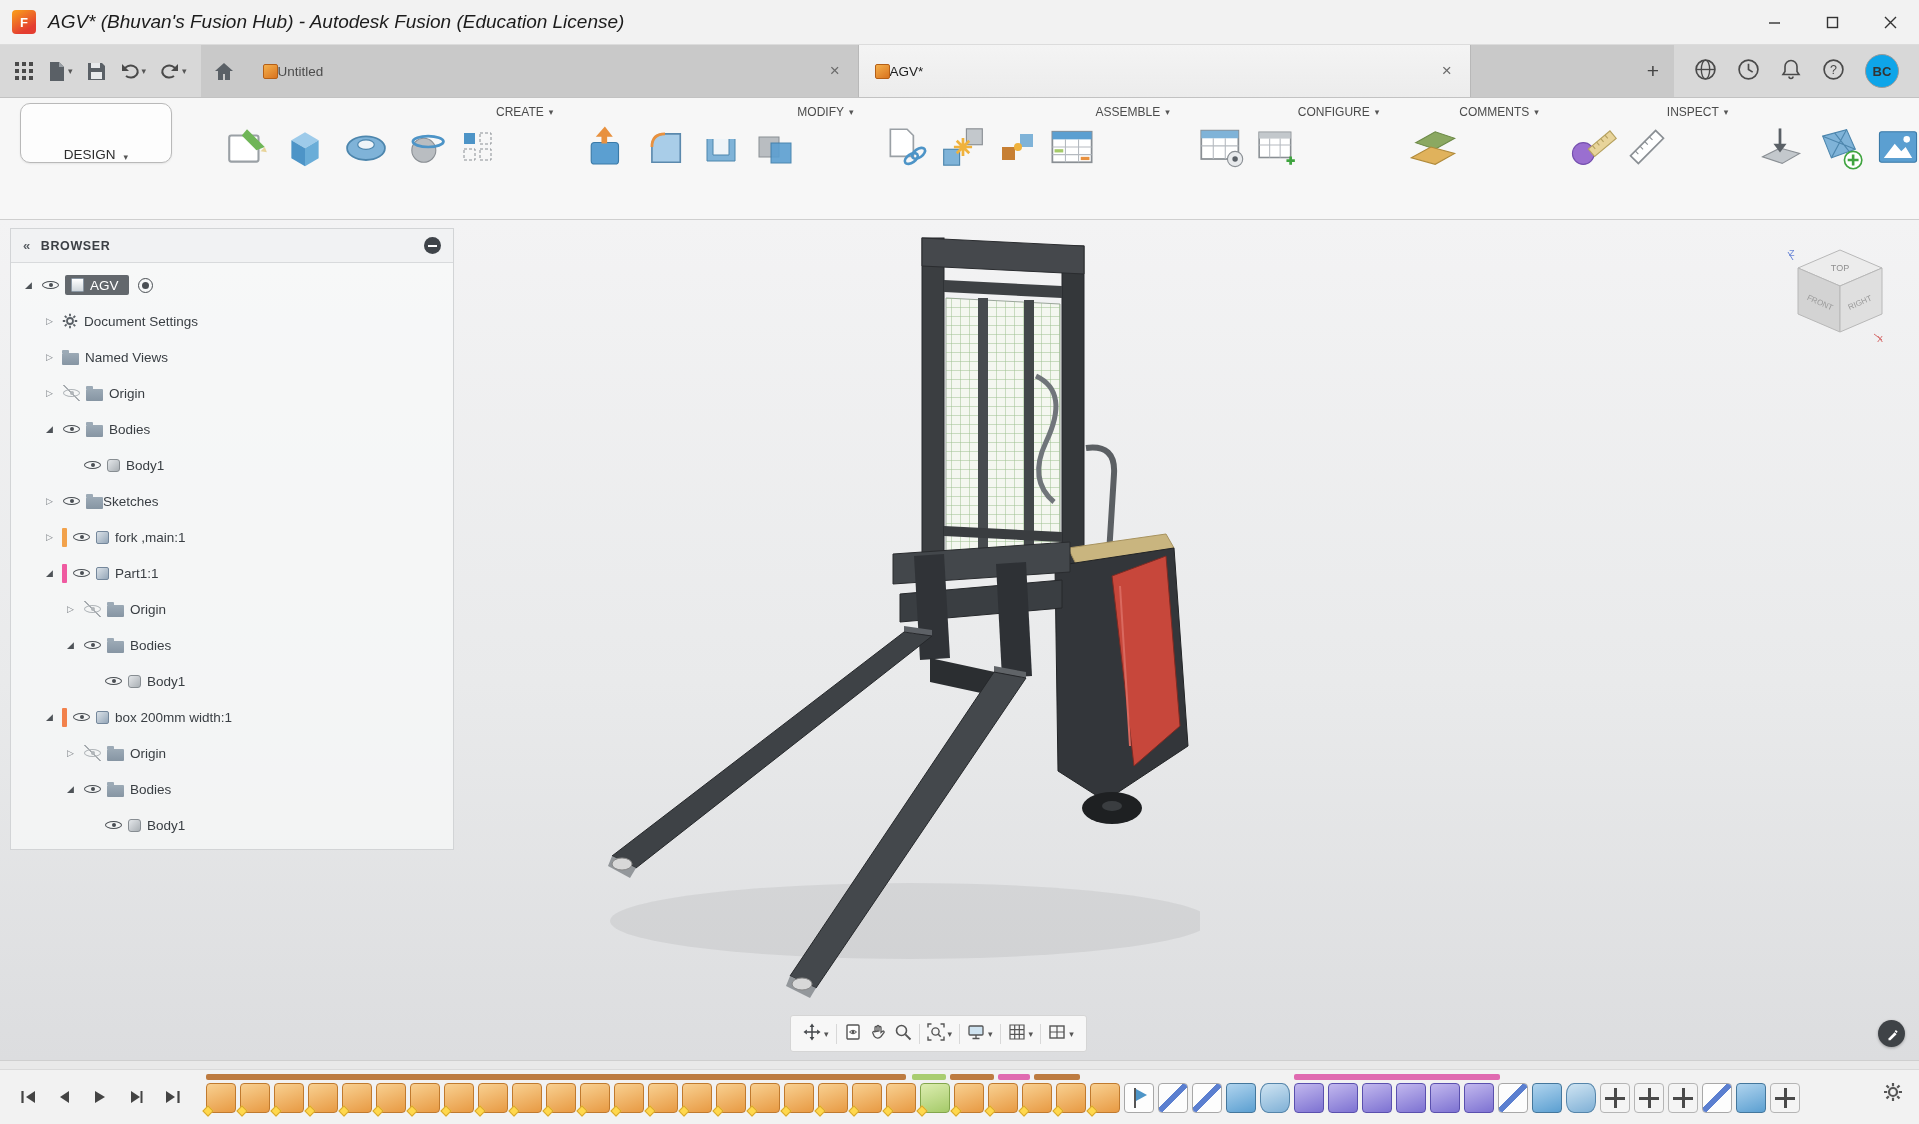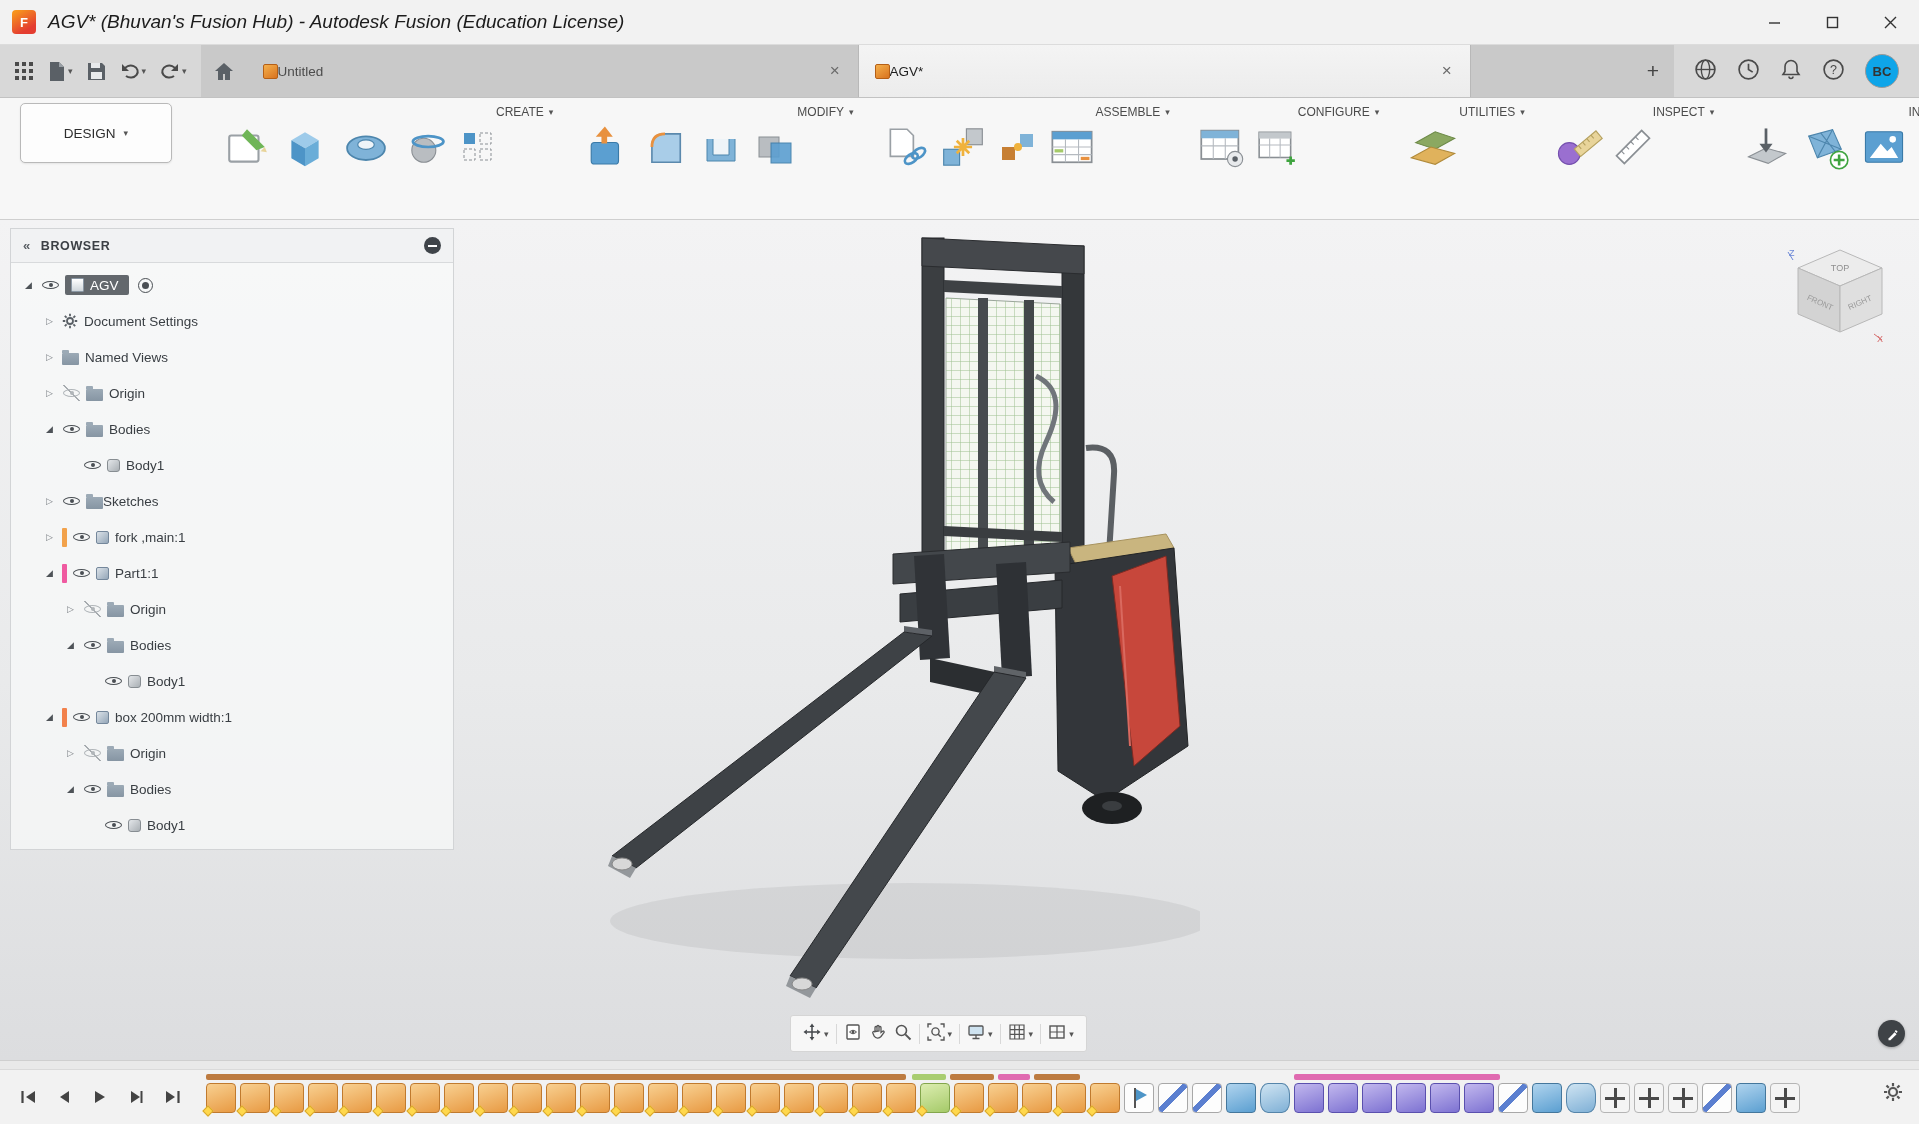--- a/index.html
+++ b/index.html
@@ -28,21 +28,21 @@
   .new-tab-btn { width:42px; display:flex; align-items:center; justify-content:center; font-size:21px; color:#444; }
   .ab-right { display:flex; align-items:center; gap:20px; padding:0 20px; }
   .avatar { width:34px; height:34px; border-radius:50%; background:#0ea5e9; border:1.5px solid #9a9a9a; display:flex; align-items:center; justify-content:center; font-size:13px; font-weight:bold; color:#333; }
 
   
   .ribbon { position:absolute; top:98px; left:0; right:0; height:122px; background:#f7f7f7; border-bottom:1px solid #cfcfcf; }
   .ribbon-tabs { height:25px; display:flex; align-items:flex-end; gap:4px; padding-left:228px; }
   .ribbon-tab { padding:2px 26px 4px; font-size:12.5px; font-weight:bold; letter-spacing:.4px; color:#3c3c3c; border-bottom:3px solid transparent; }
   .ribbon-tab.active { color:#0696d7; border-bottom-color:#0696d7; }
   .ribbon-tools { position:relative; height:96px; display:flex; align-items:stretch; padding-left:210px; }
-  .design-btn { position:absolute; left:20px; top:5px; width:152px; height:60px; background:#fdfdfd; border:1px solid #b9b9b9; border-radius:5px; display:flex; align-items:center; justify-content:center; gap:8px; font-size:13.5px; color:#2e2e2e; box-shadow:0 1px 2px rgba(0,0,0,.08); }
+  .design-btn { position:absolute; left:20px; top:5px; width:152px; height:60px; background:#fdfdfd; border:1px solid #b9b9b9; border-radius:10px; display:flex; align-items:flex-end; justify-content:center; gap:8px; font-size:13.5px; color:#2e2e2e; box-shadow:0 1px 2px rgba(0,0,0,.08); }
   .rgroup { display:flex; flex-direction:row; padding:4px 14px 2px; }
   .gicons { flex:1; display:flex; align-items:center; gap:10px; }
   .glabel { height:20px; display:flex; align-items:center; justify-content:center; gap:5px; font-size:12px; color:#4b4b4b; }
   .gsep { width:1px; background:#ddd; margin:8px 0; }
   .ricon { display:flex; align-items:center; justify-content:center; }
 
   
   .viewport { position:absolute; top:220px; left:0; right:0; height:840px; background:linear-gradient(#f3f3f4 0%,#e9eaeb 55%,#dcdddf 100%); overflow:hidden; }
 
   
@@ -401,21 +401,21 @@
       <div class="rgroup">
         <div class="gicons">
           <span class="ricon">
               <svg width="52" height="50" viewBox="0 0 48 44">
                 <polygon points="8,18 26,8 44,14 26,24" fill="#8ba861" stroke="#6d8a48"></polygon>
                 <polygon points="4,32 22,22 44,28 26,38" fill="#e0b25c" stroke="#b08a3a"></polygon>
               </svg>
             </span>
         </div>
         <div class="glabel">
-            <span>UTILITIES</span>
+            <span>COMMENTS</span>
             <span class="caret">▾</span>
           </div>
       </div>
       <div class="gsep"></div>
 
       <div class="rgroup">
         <div class="gicons">
           <span class="ricon">
               <svg width="50" height="48" viewBox="0 0 46 44">
                 <circle cx="15" cy="28" r="10" fill="#9a6fd0" stroke="#7550ae"></circle>

